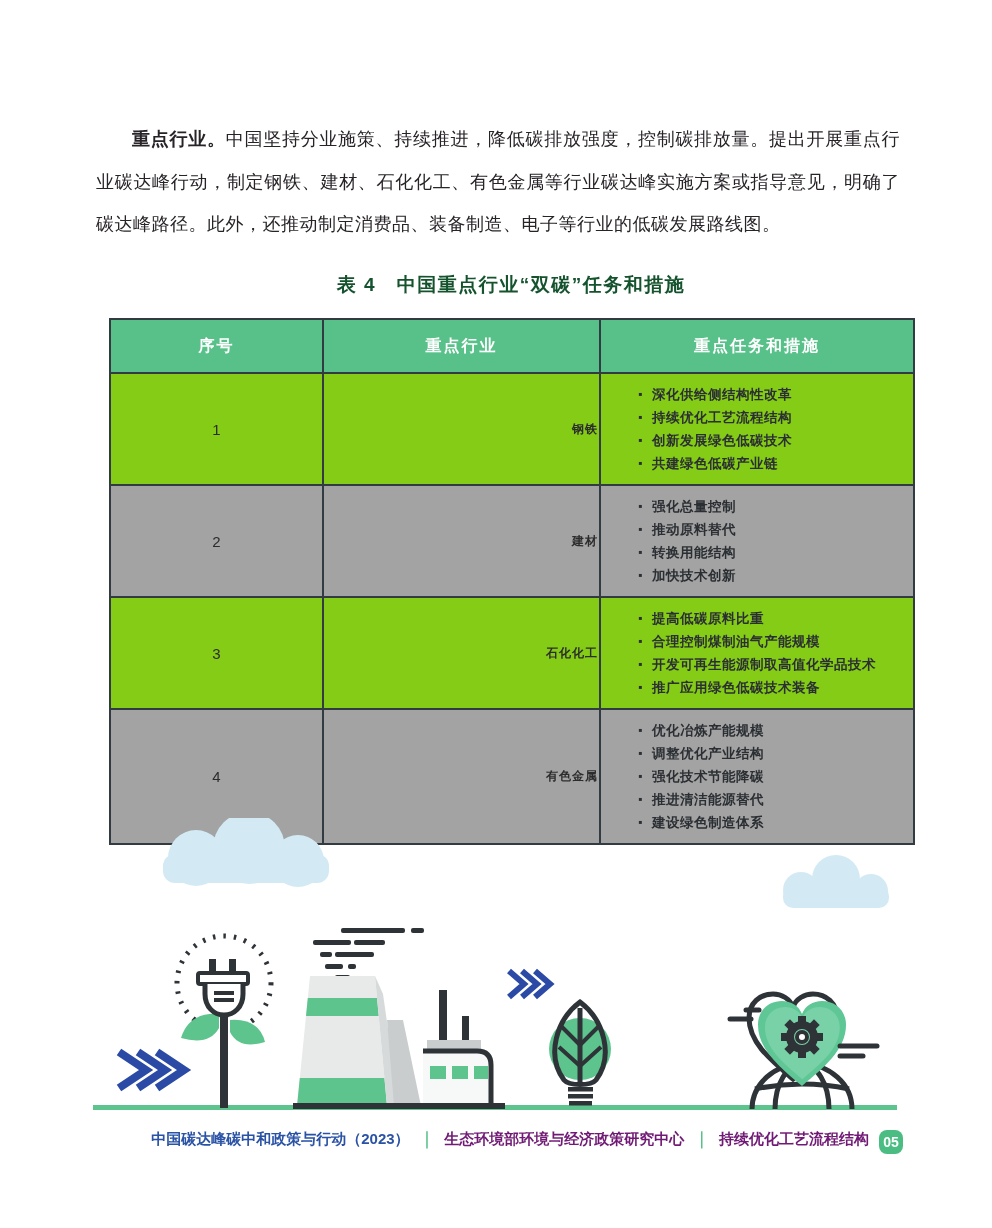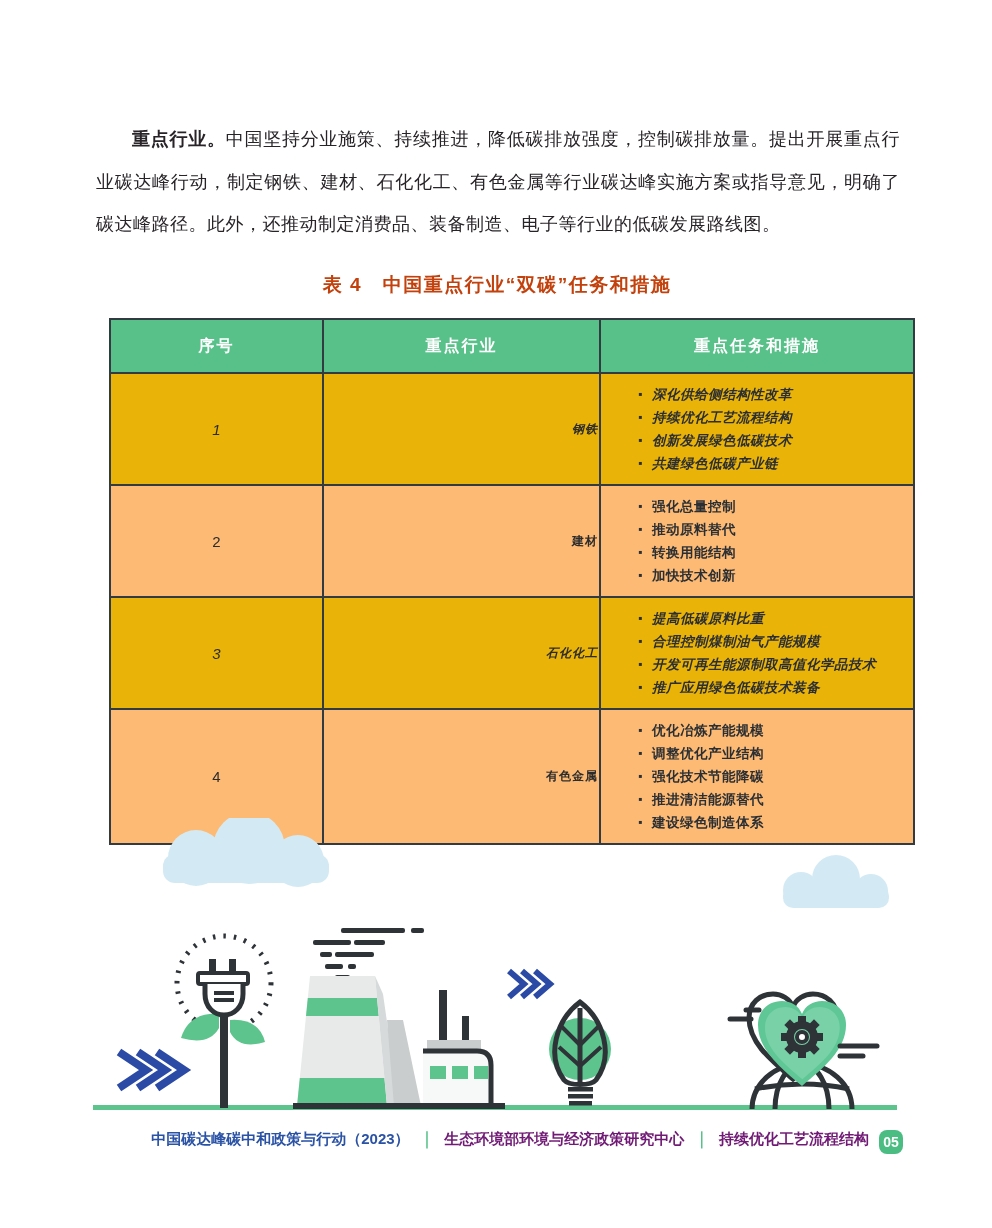--- a/index.html
+++ b/index.html
@@ -3,29 +3,29 @@
 <meta charset="utf-8">
 <style>
   html,body{margin:0;padding:0;background:#ffffff;}
   .page{position:relative;width:992px;height:1228px;background:#fff;overflow:hidden;
         font-family:"Liberation Sans",sans-serif;}
   
   .para{position:absolute;top:100px;left:96px;width:804px;font-size:18px;line-height:42.5px;
         color:#272327;text-align:justify;text-indent:2em;letter-spacing:.5px;}
   .para .lead{font-weight:bold;}
   
-  .tbl-title{position:absolute;top:272px;left:95px;width:804px;text-align:center;
-        font-size:19px;font-weight:bold;color:#c2410c;letter-spacing:1.5px;}
+  .tbl-title{position:absolute;top:272px;left:109px;width:804px;text-align:center;
+        font-size:19px;font-weight:bold;color:#14532d;letter-spacing:1.5px;}
   
   table.dual{position:absolute;top:318px;left:109px;width:804px;border-collapse:collapse;
         table-layout:fixed;}
   table.dual th{background:#57c189;color:#ffffff;font-size:16px;font-weight:bold;
         height:50px;border:2px solid #333b42;letter-spacing:2px;}
-  table.dual td{border:2px solid #333b42;vertical-align:middle;background:#fdba74;}
-  table.dual tr.alt td{background:#eab308;font-style:italic;}
+  table.dual td{border:2px solid #333b42;vertical-align:middle;background:#a3a3a3;}
+  table.dual tr.alt td{background:#84cc16;}
   td.c-no{text-align:center;font-size:15px;font-weight:500;color:#2c2c2c;}
   td.c-ind{text-align:right;font-size:12px;font-weight:600;color:#2c2c2c;letter-spacing:1px;}
   ul.tasks{margin:0;padding:8px 8px 8px 36px;list-style:none;}
   ul.tasks li{position:relative;font-size:13.5px;font-weight:600;color:#2b2f33;
         line-height:23px;padding-left:14px;letter-spacing:.5px;}
   ul.tasks li::before{content:"▪";position:absolute;left:0;top:0;font-size:12px;color:#2b2f33;}
   
   .illus{position:absolute;top:818px;left:91px;width:810px;height:295px;}
   
   .footer{position:absolute;top:1130px;left:90px;width:813px;display:flex;

